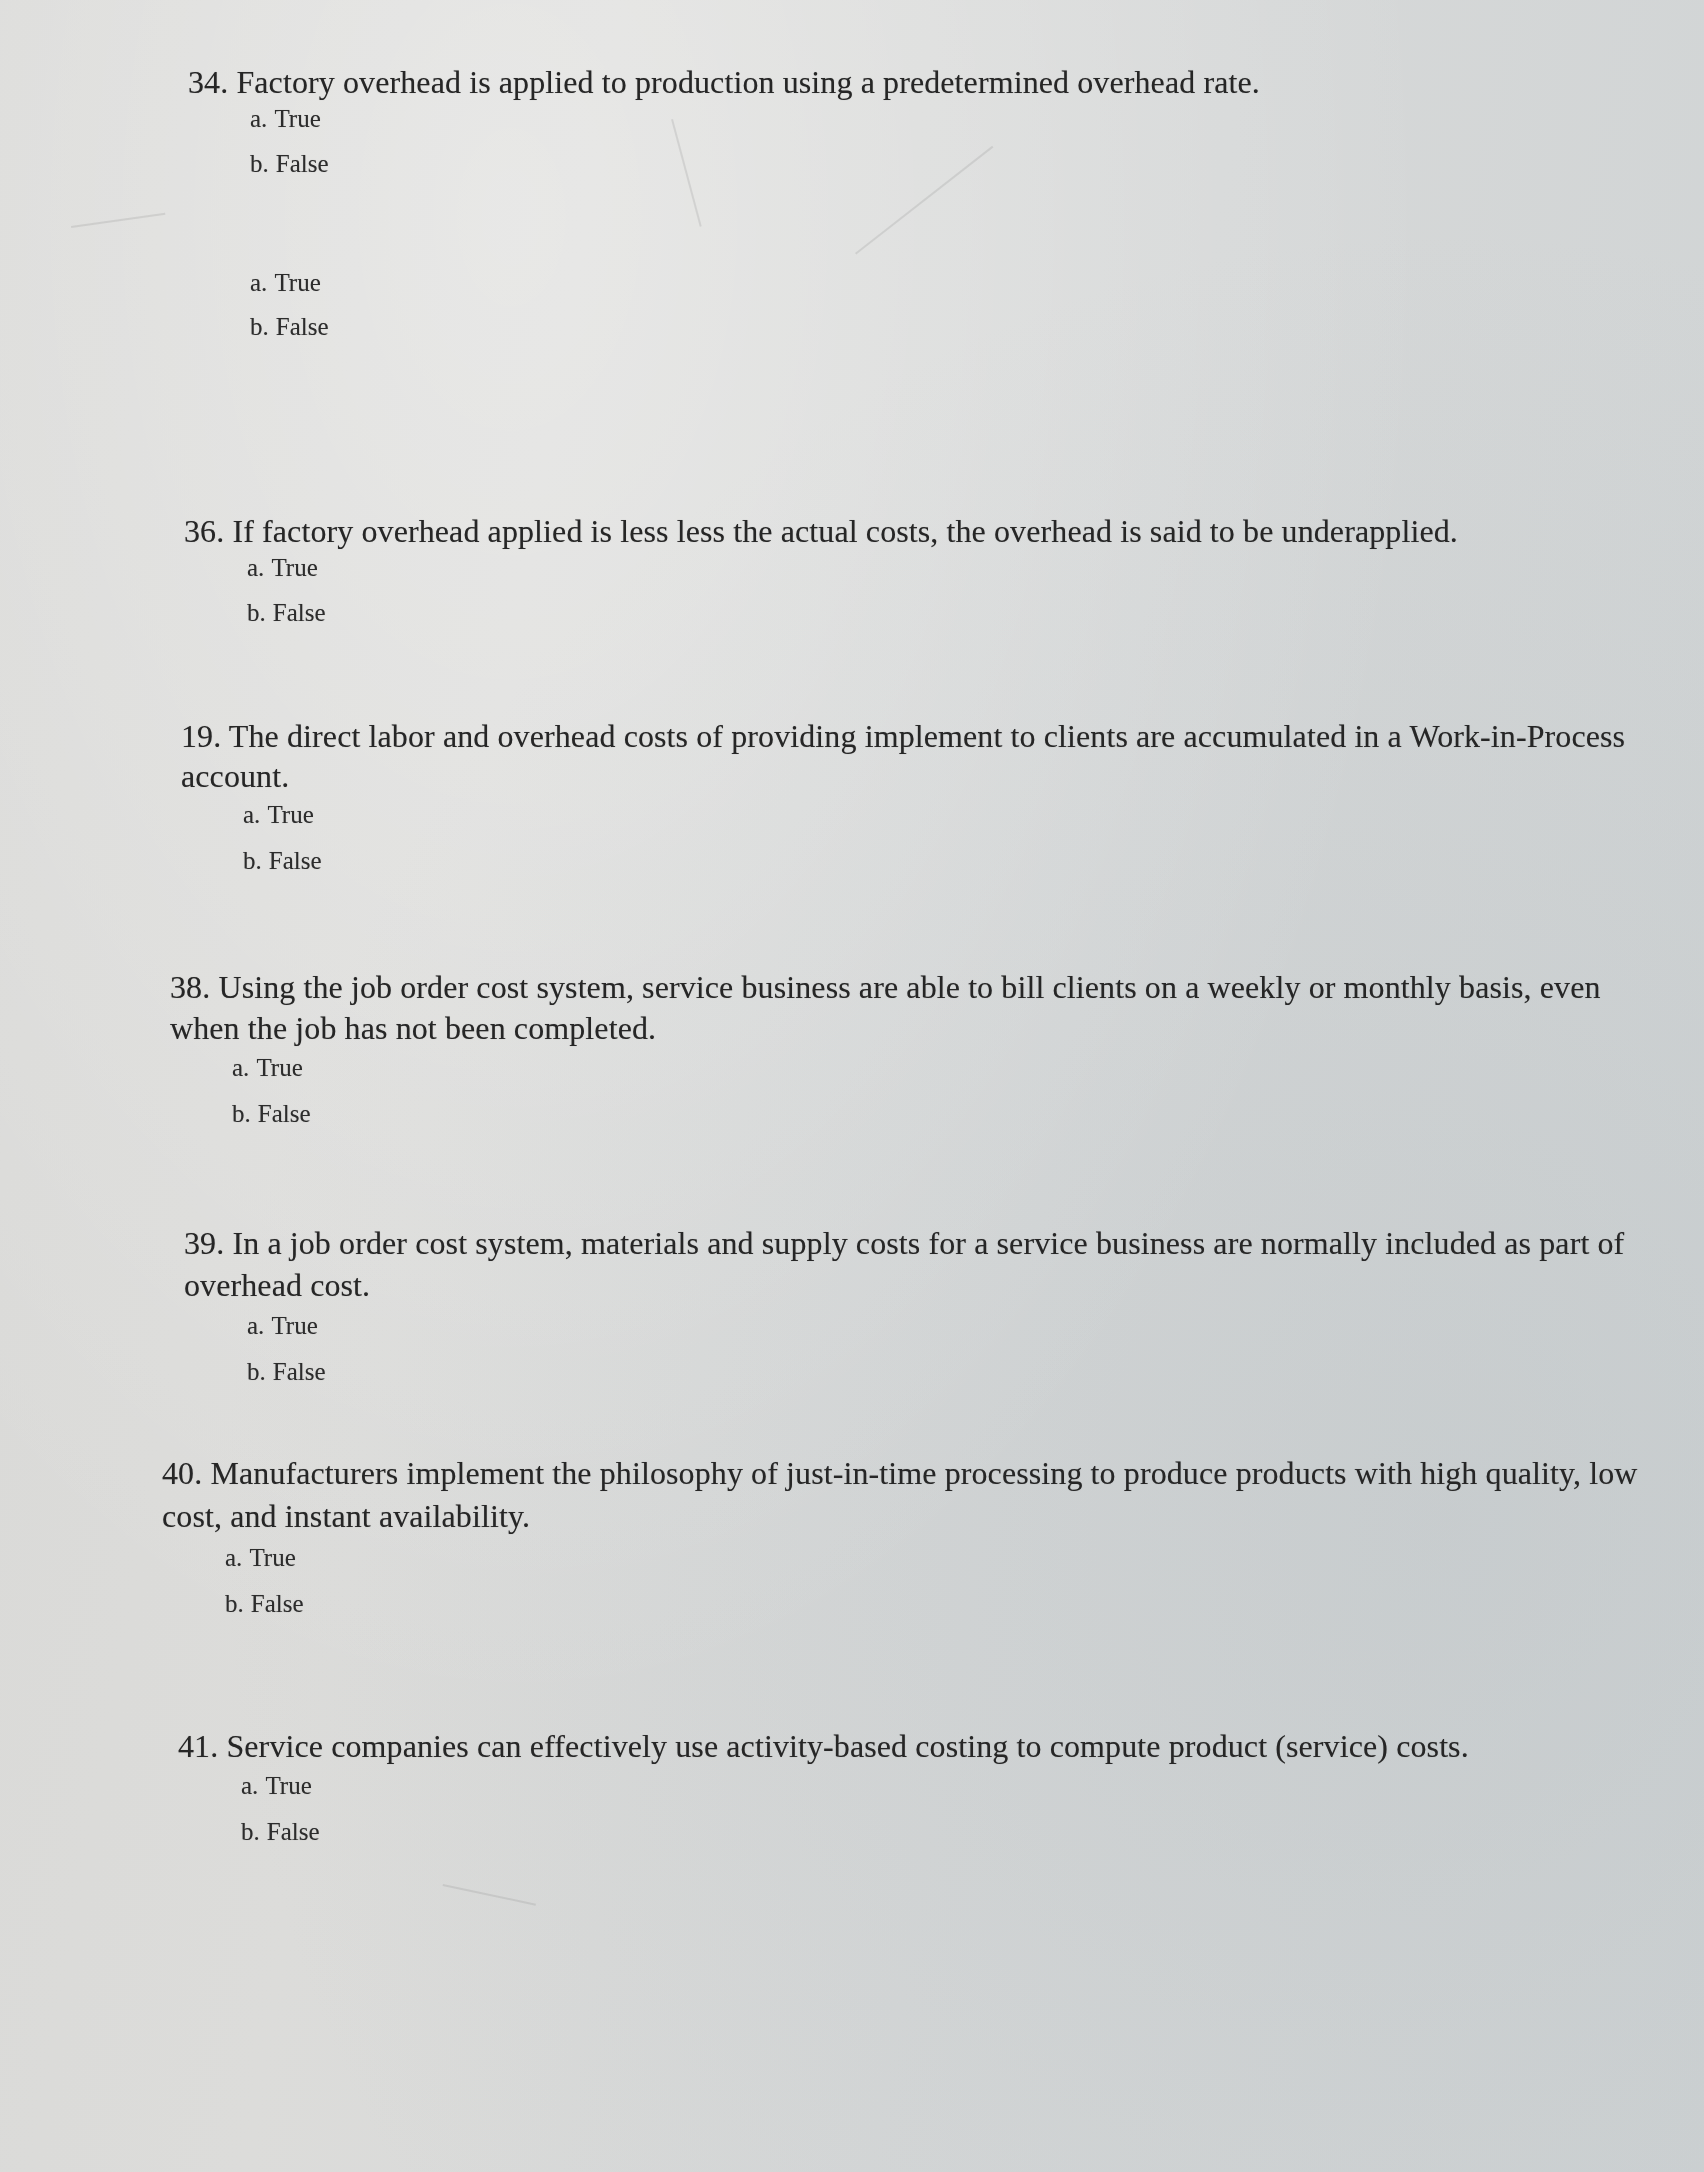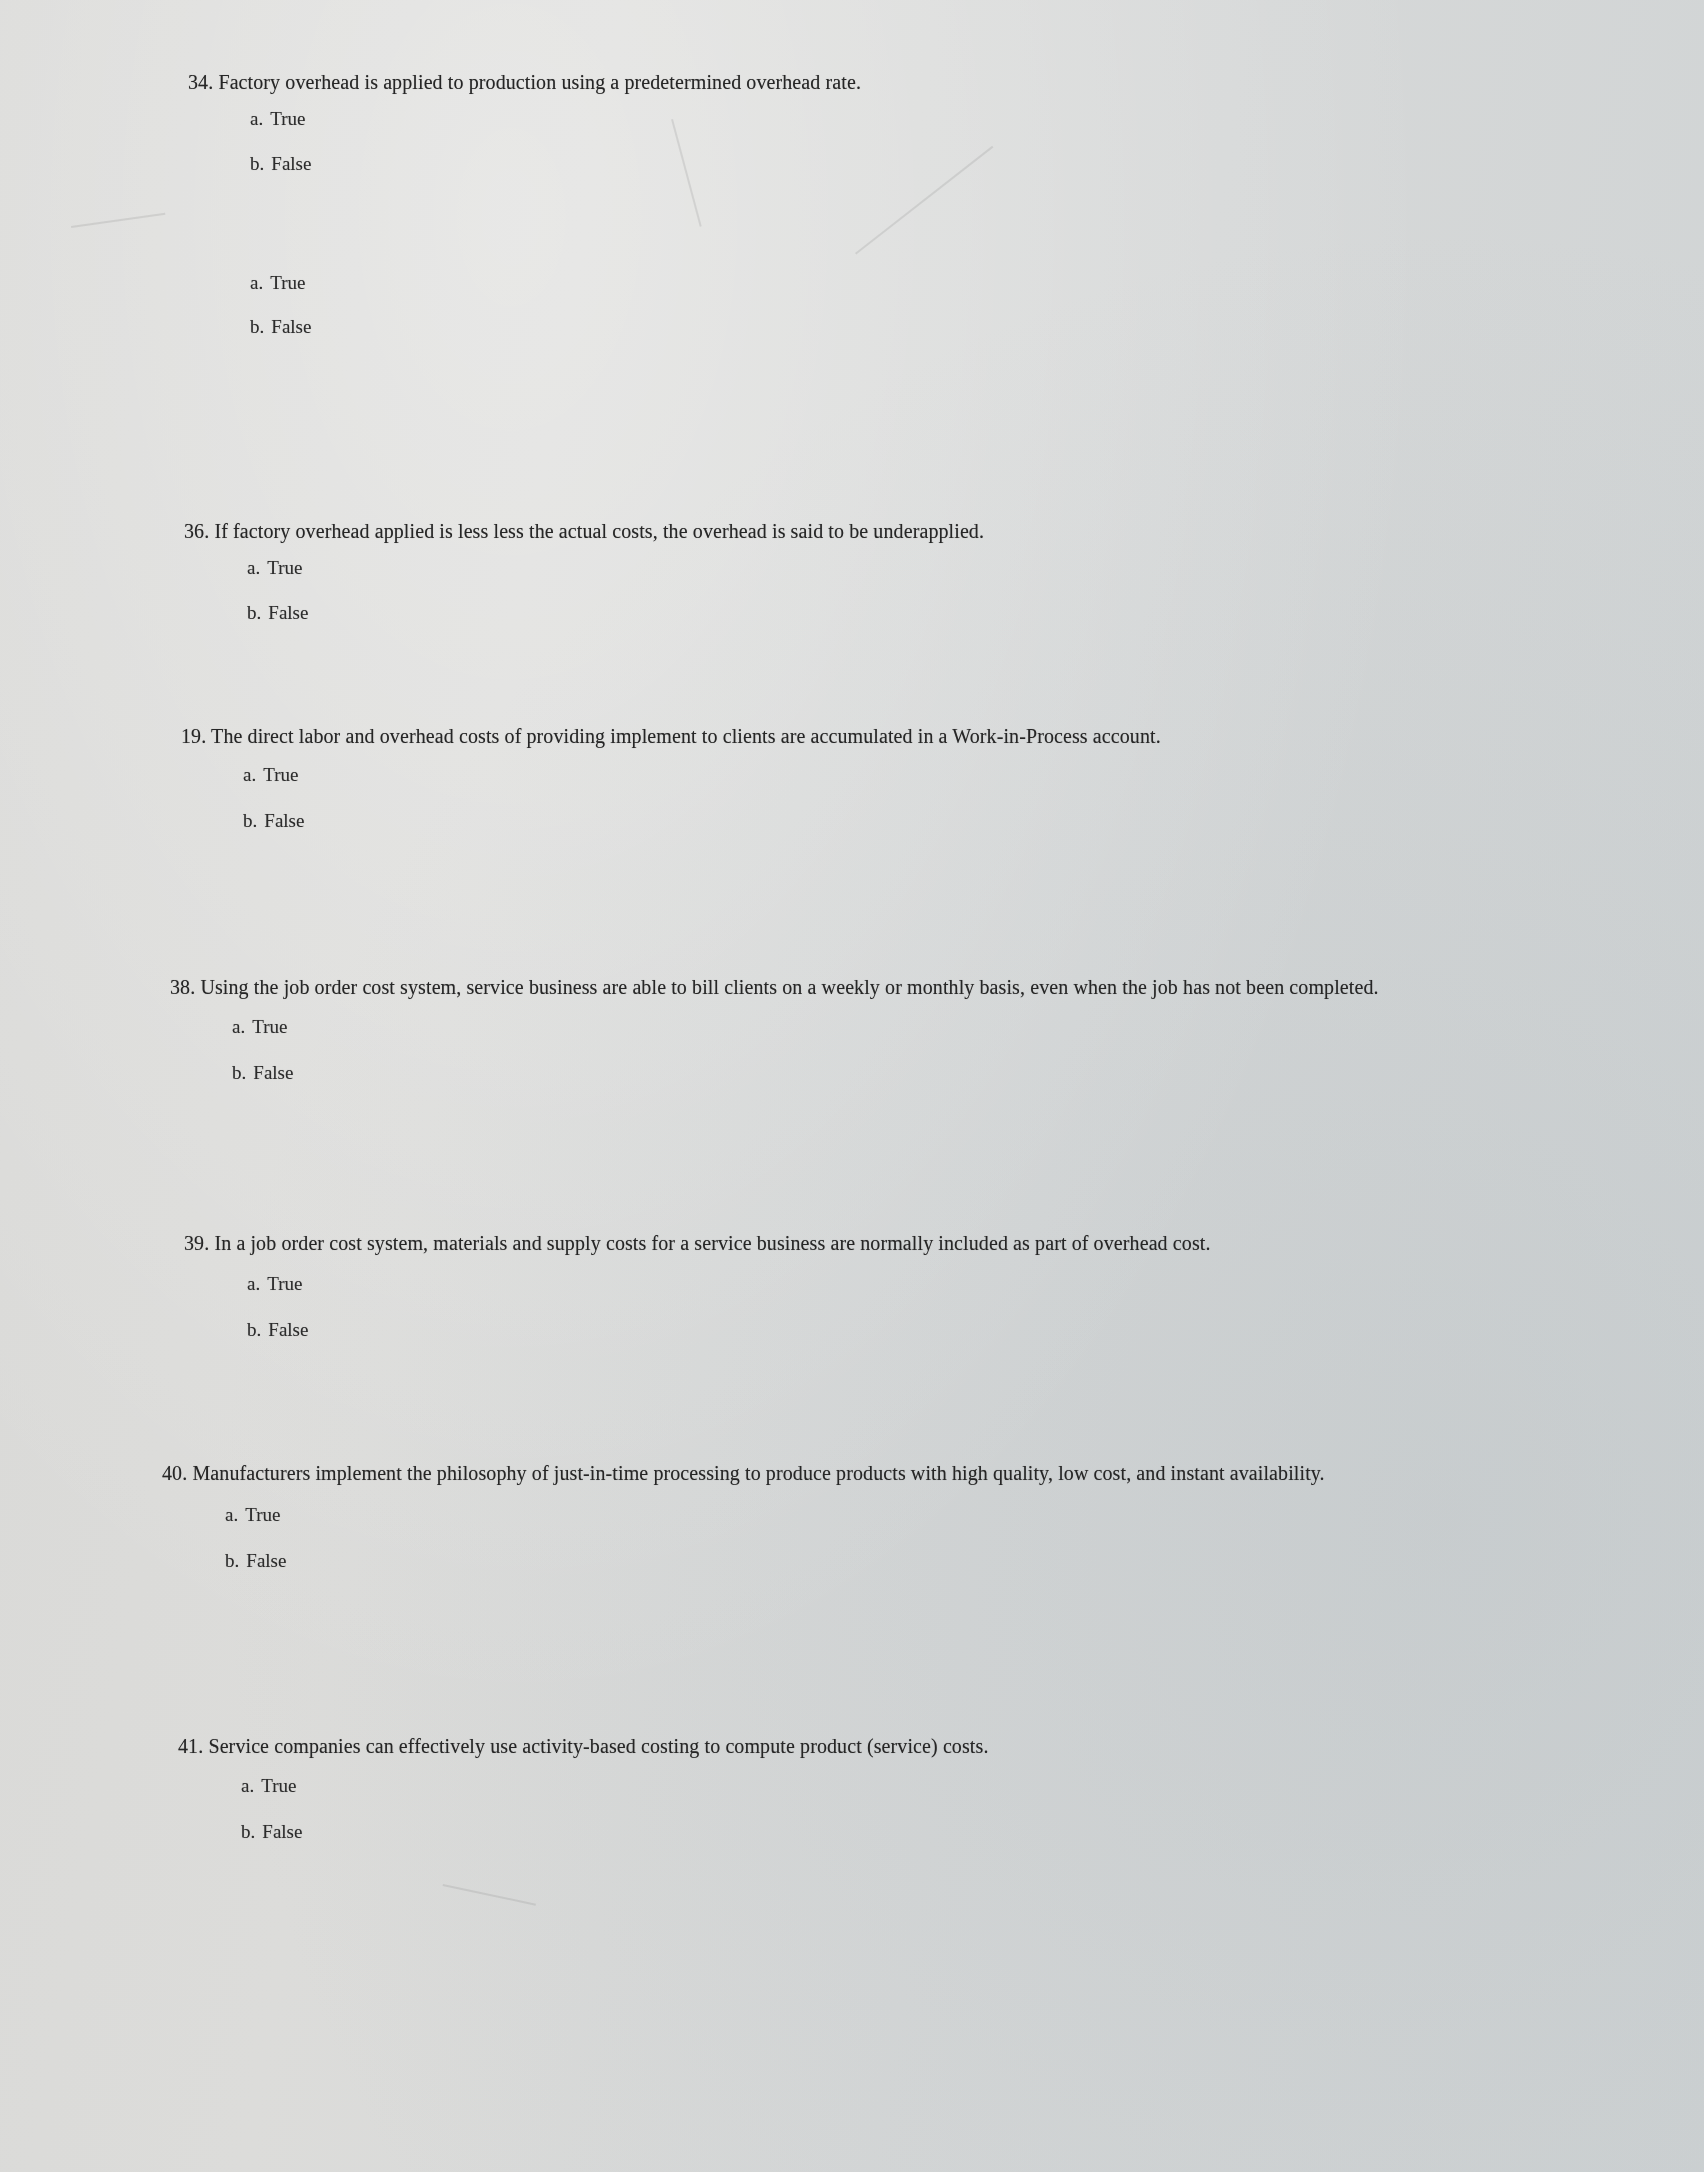--- a/index.html
+++ b/index.html
@@ -20,34 +20,34 @@
     }
     .page {
       position: absolute;
       inset: 0;
     }
     .question {
       position: absolute;
       width: 1504px;
     }
     .q-text {
-      font-size: 20px;
+      font-size: 32px;
       line-height: 40px;
       margin: 0;
       letter-spacing: 0.1px;
       color: #262626;
       text-shadow: 0 0 0.8px rgba(40,40,40,0.35);
     }
     .options {
       list-style: none;
       margin: 0;
       padding: 0;
     }
     .option {
-      font-size: 19px;
+      font-size: 25px;
       line-height: 28.5px;
       color: #2c2c2c;
       text-shadow: 0 0 0.8px rgba(40,40,40,0.3);
       cursor: pointer;
     }
     .option-letter { margin-right: 7.1px; }
 
     
     #q34 { left: 188px; top: 62px; }
     #q34 .options { margin-left: 62px; margin-top: 3.2px; }

